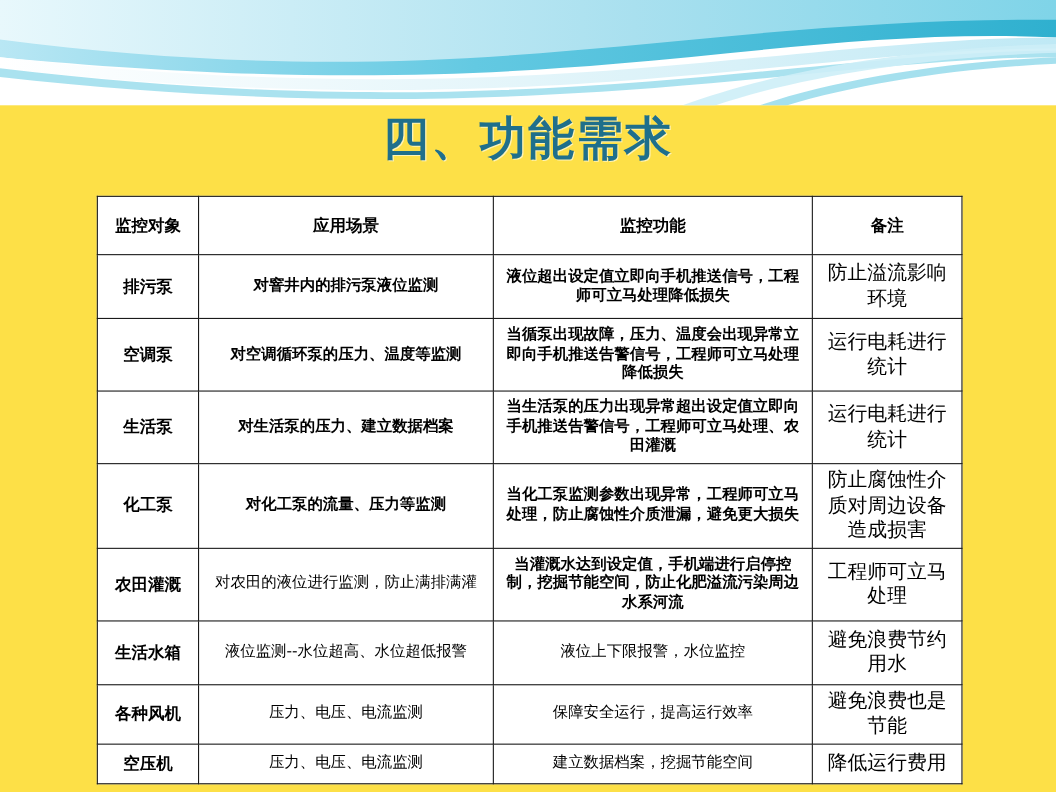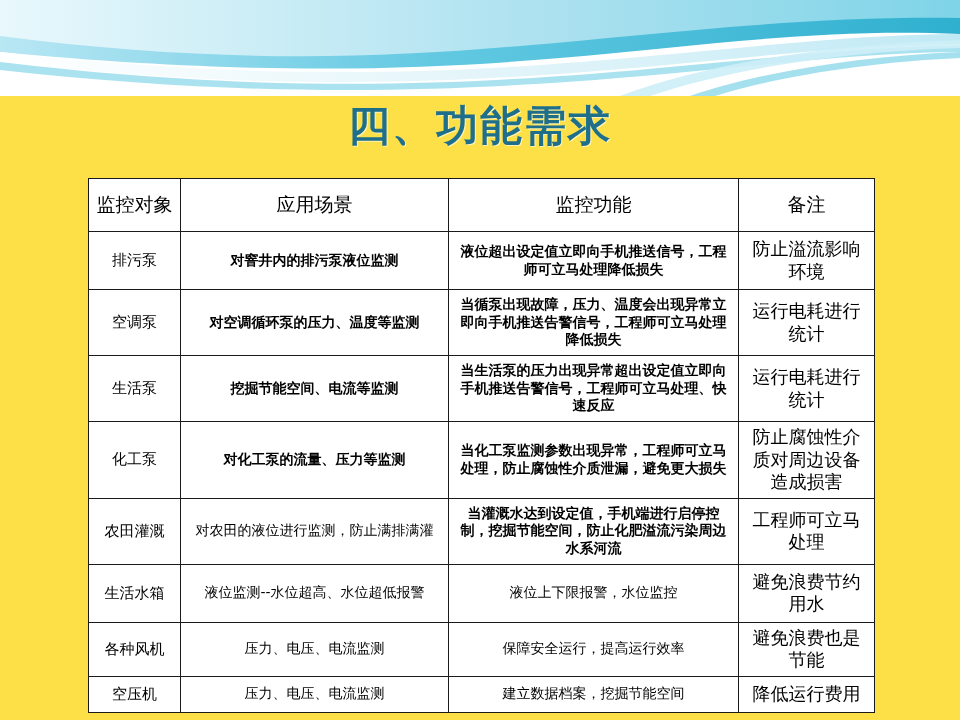--- a/index.html
+++ b/index.html
@@ -61,32 +61,32 @@
   table.req td, table.req th {
     border: 1px solid #1a1a1a;
     padding: 4px 5px;
     vertical-align: middle;
     text-align: center;
     color: #000000;
     font-family: "DejaVu Sans", "Liberation Sans", sans-serif;
     line-height: 1.25;
   }
   table.req th {
-    font-weight: normal;
-    font-size: 19px;
+    font-weight: bold;
+    font-size: 15px;
     height: 44px;
   }
   col.c0 { width: 92px; }
   col.c1 { width: 268px; }
   col.c2 { width: 290px; }
   col.c3 { width: 136px; }
 
   td.obj {
     font-size: 15px;
-    font-weight: normal;
+    font-weight: bold;
   }
   td.cell {
     font-size: 14px;
   }
   td.cell.b {
     font-weight: bold;
   }
   td.note {
     font-size: 18px;
   }
@@ -154,22 +154,22 @@
           <td class="note">防止溢流影响环境</td>
         </tr>
         <tr class="row-h-3">
           <td class="obj">空调泵</td>
           <td class="cell b">对空调循环泵的压力、温度等监测</td>
           <td class="cell b">当循泵出现故障，压力、温度会出现异常立即向手机推送告警信号，工程师可立马处理降低损失</td>
           <td class="note">运行电耗进行统计</td>
         </tr>
         <tr class="row-h-3">
           <td class="obj">生活泵</td>
-          <td class="cell b">挖掘节能空间、电流等监测</td>
-          <td class="cell b">当生活泵的压力出现异常超出设定值立即向手机推送告警信号，工程师可立马处理、快速反应</td>
+          <td class="cell b">对生活泵的压力、建立数据档案</td>
+          <td class="cell b">当生活泵的压力出现异常超出设定值立即向手机推送告警信号，工程师可立马处理、农田灌溉</td>
           <td class="note">运行电耗进行统计</td>
         </tr>
         <tr class="row-h-3">
           <td class="obj">化工泵</td>
           <td class="cell b">对化工泵的流量、压力等监测</td>
           <td class="cell b">当化工泵监测参数出现异常，工程师可立马处理，防止腐蚀性介质泄漏，避免更大损失</td>
           <td class="note">防止腐蚀性介质对周边设备造成损害</td>
         </tr>
         <tr class="row-h-3">
           <td class="obj">农田灌溉</td>

